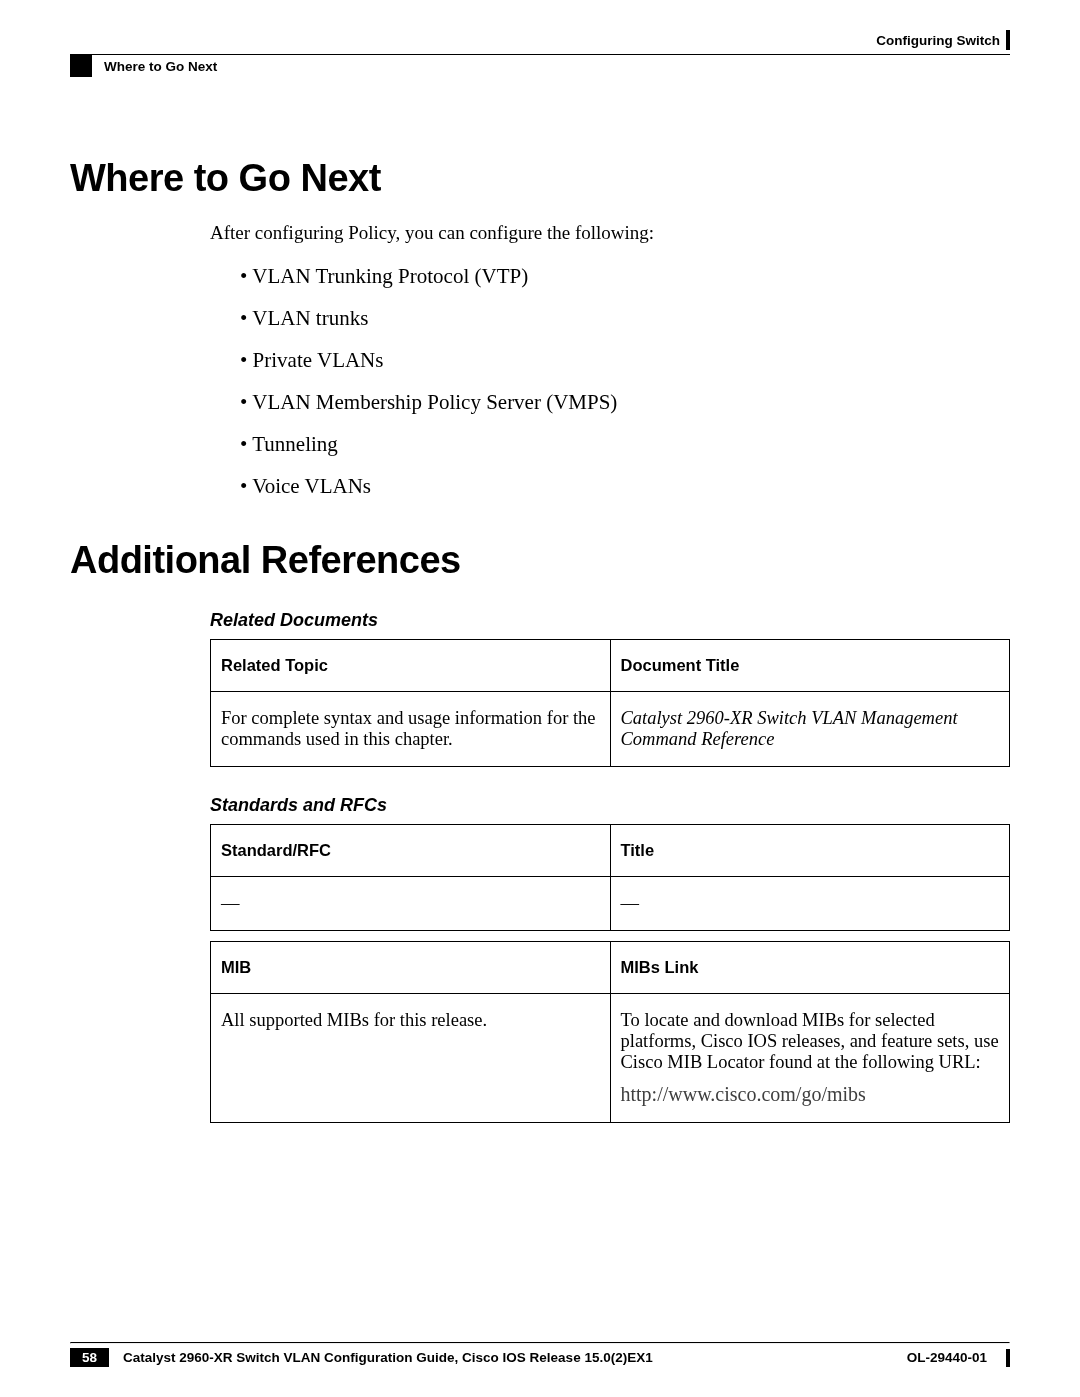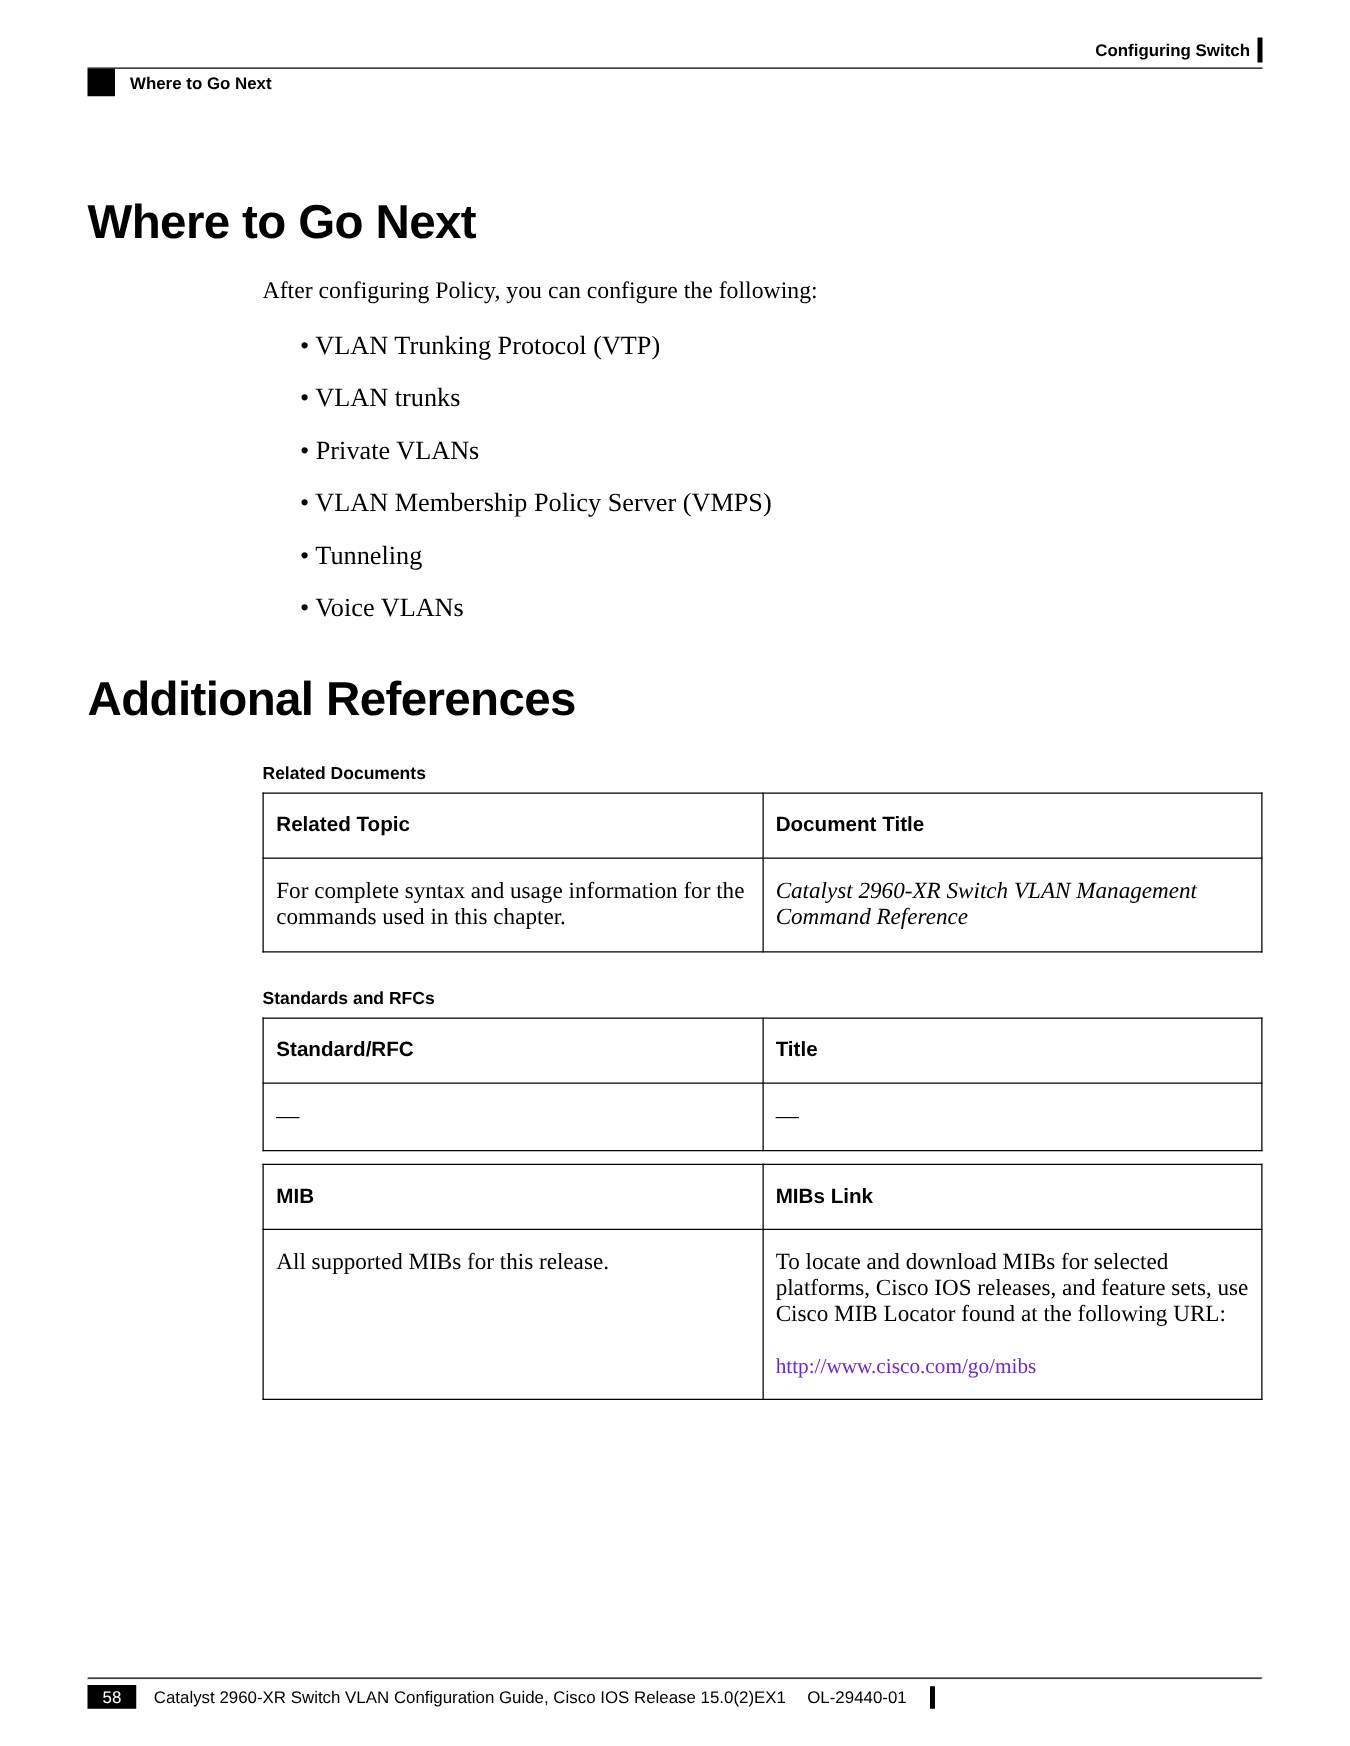--- a/index.html
+++ b/index.html
@@ -76,24 +76,25 @@
     font-size: 21px;
     margin-bottom: 10px;
     margin-top: 17px;
   }
   ul.bullets li::before {
     content: "• ";
   }
   .subhead {
     font-family: Arial, Helvetica, sans-serif;
     font-weight: bold;
-    font-size: 14px;
+    font-size: 18px;
     margin-left: 140px;
     margin-bottom: 8px;
     margin-top: 28px;
+    font-style: italic;
   }
   table.ref {
     border-collapse: collapse;
     width: calc(100% - 140px);
     margin-left: 140px;
     margin-bottom: 10px;
   }
   table.ref th, table.ref td {
     border: 1px solid #000;
     padding: 16px 10px;
@@ -101,41 +102,42 @@
     vertical-align: top;
     font-size: 18.5px;
   }
   table.ref th {
     font-family: Arial, Helvetica, sans-serif;
     font-weight: bold;
     font-size: 16.5px;
   }
   table.ref td.italic { font-style: italic; }
   .link {
-    color: #6d28d9;
+    color: #404040;
     text-decoration: none;
     display: block;
-    margin-top: 20px;
-    font-size: 17px;
+    margin-top: 10px;
+    font-size: 20px;
   }
   .footer {
     position: absolute;
     left: 70px;
     right: 70px;
     bottom: 30px;
   }
   .footer-line {
     border-top: 1px solid #000;
     margin-bottom: 4px;
   }
   .footer-row {
     display: flex;
-    align-items: center;
-    font-family: Arial, Helvetica, sans-serif;
-    font-weight: normal;
+    justify-content: space-between;
+    align-items: center;
+    font-family: Arial, Helvetica, sans-serif;
+    font-weight: bold;
     font-size: 13.5px;
   }
   .footer-left {
     display: flex;
     align-items: center;
     gap: 14px;
   }
   .page-num-box {
     background: #000;
     color: #fff;

